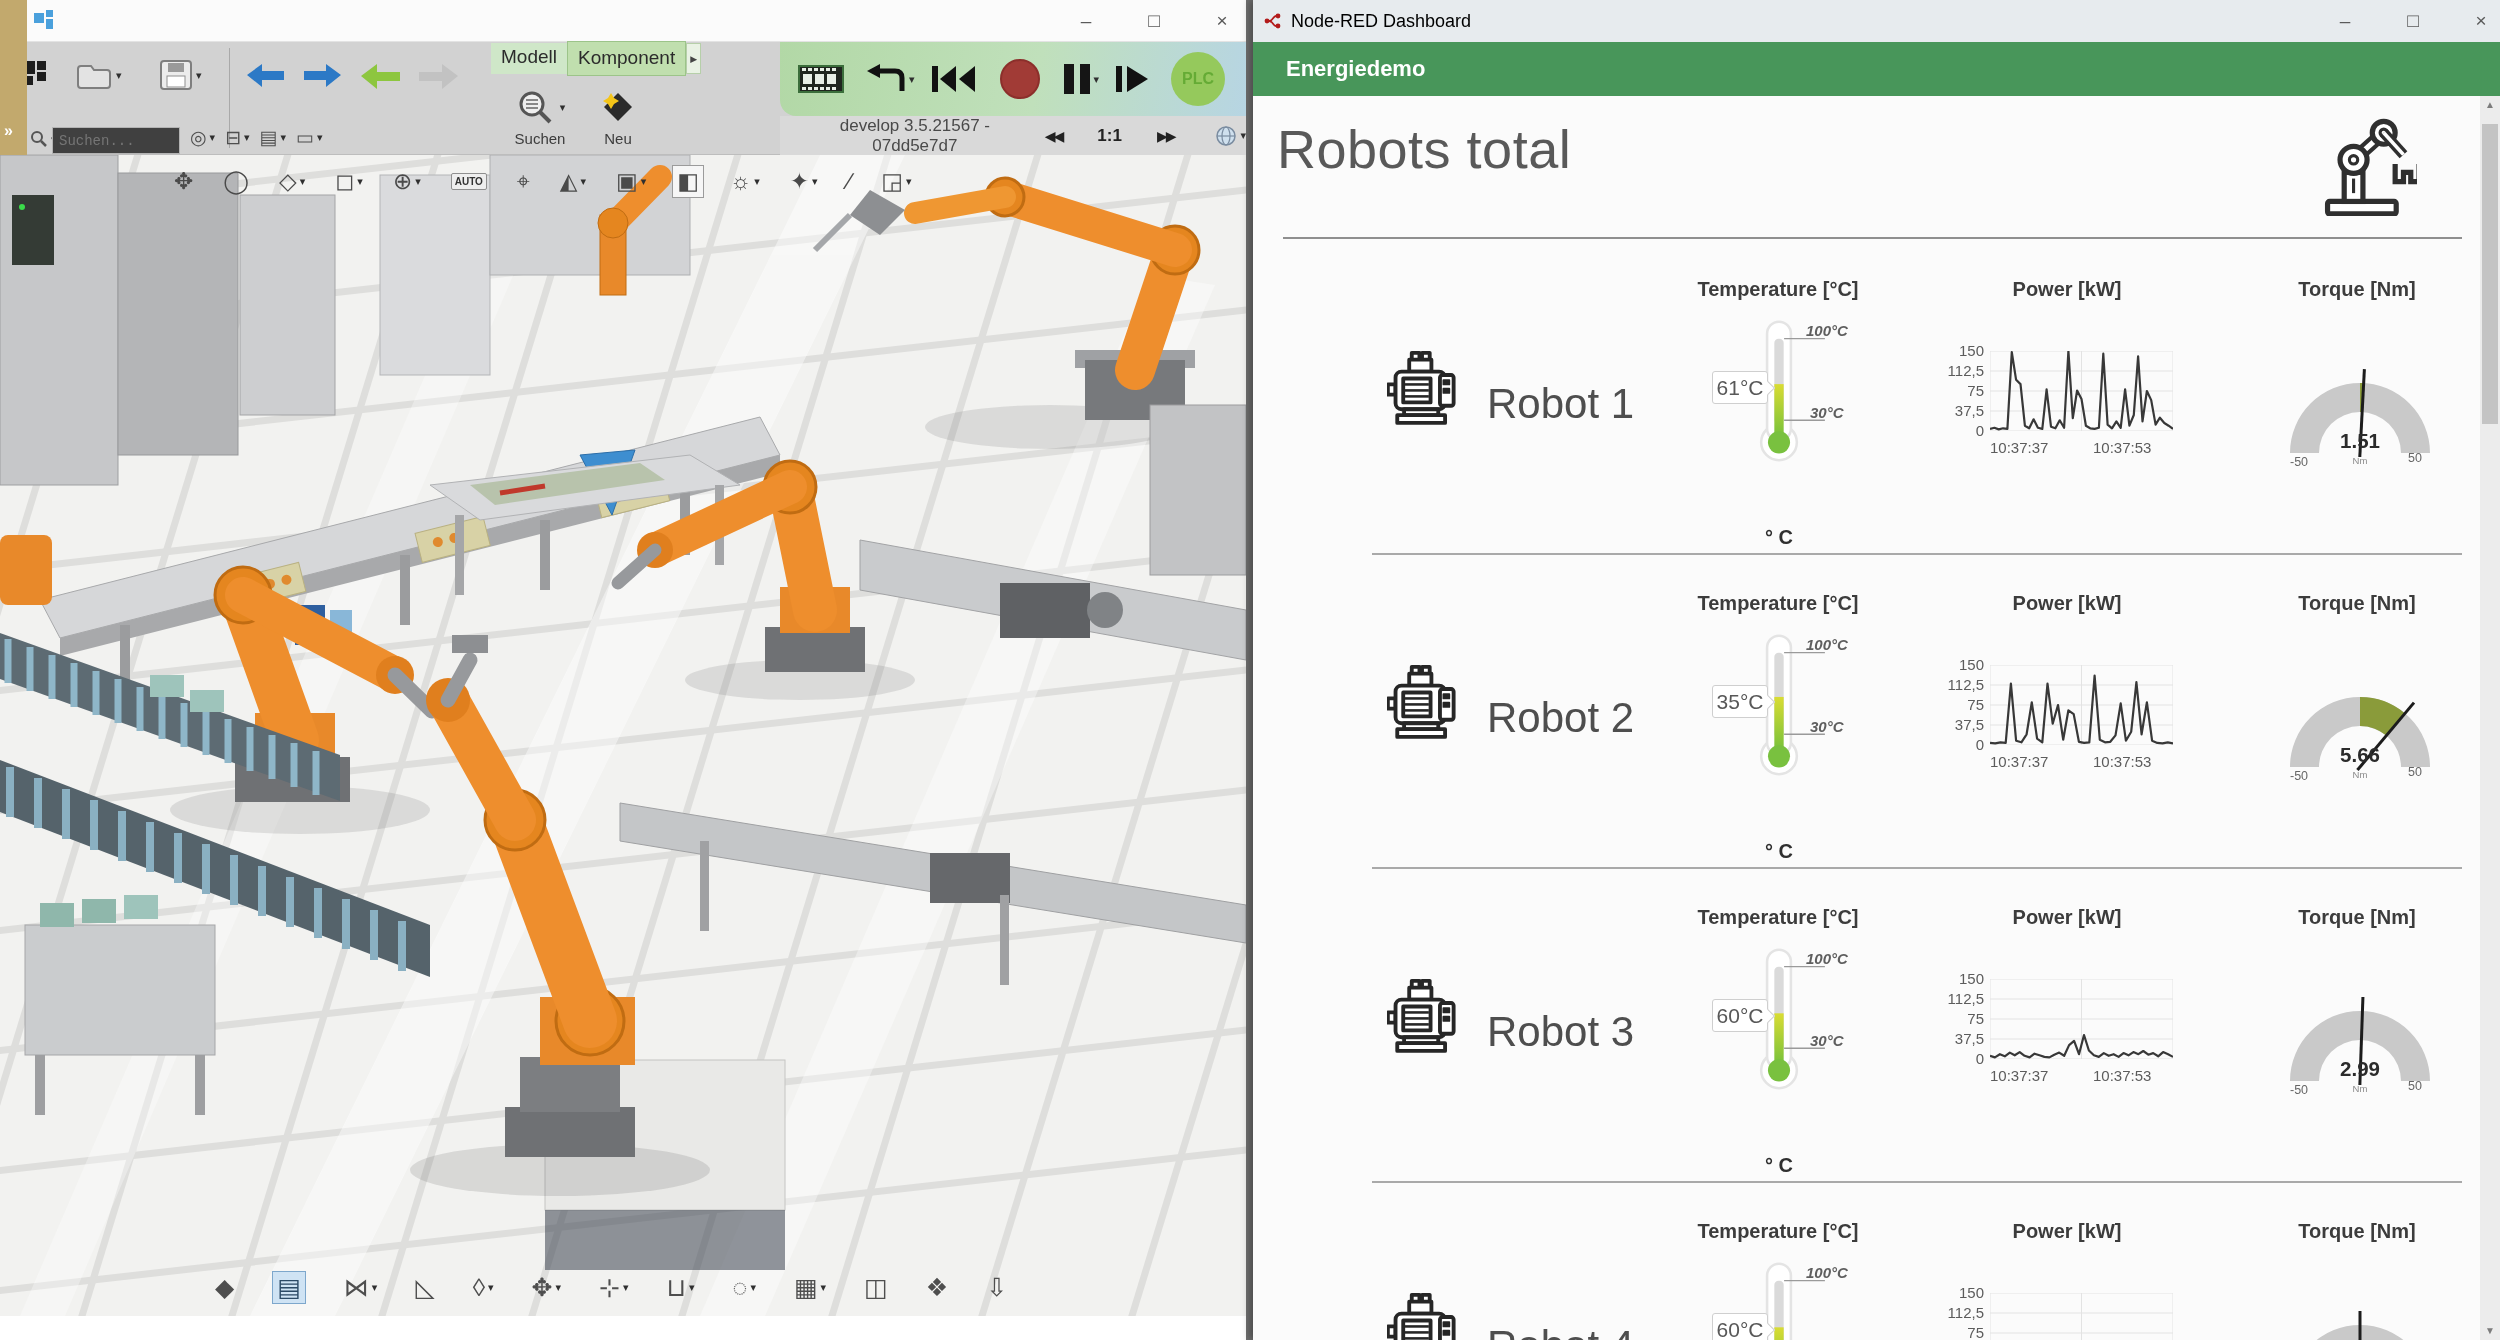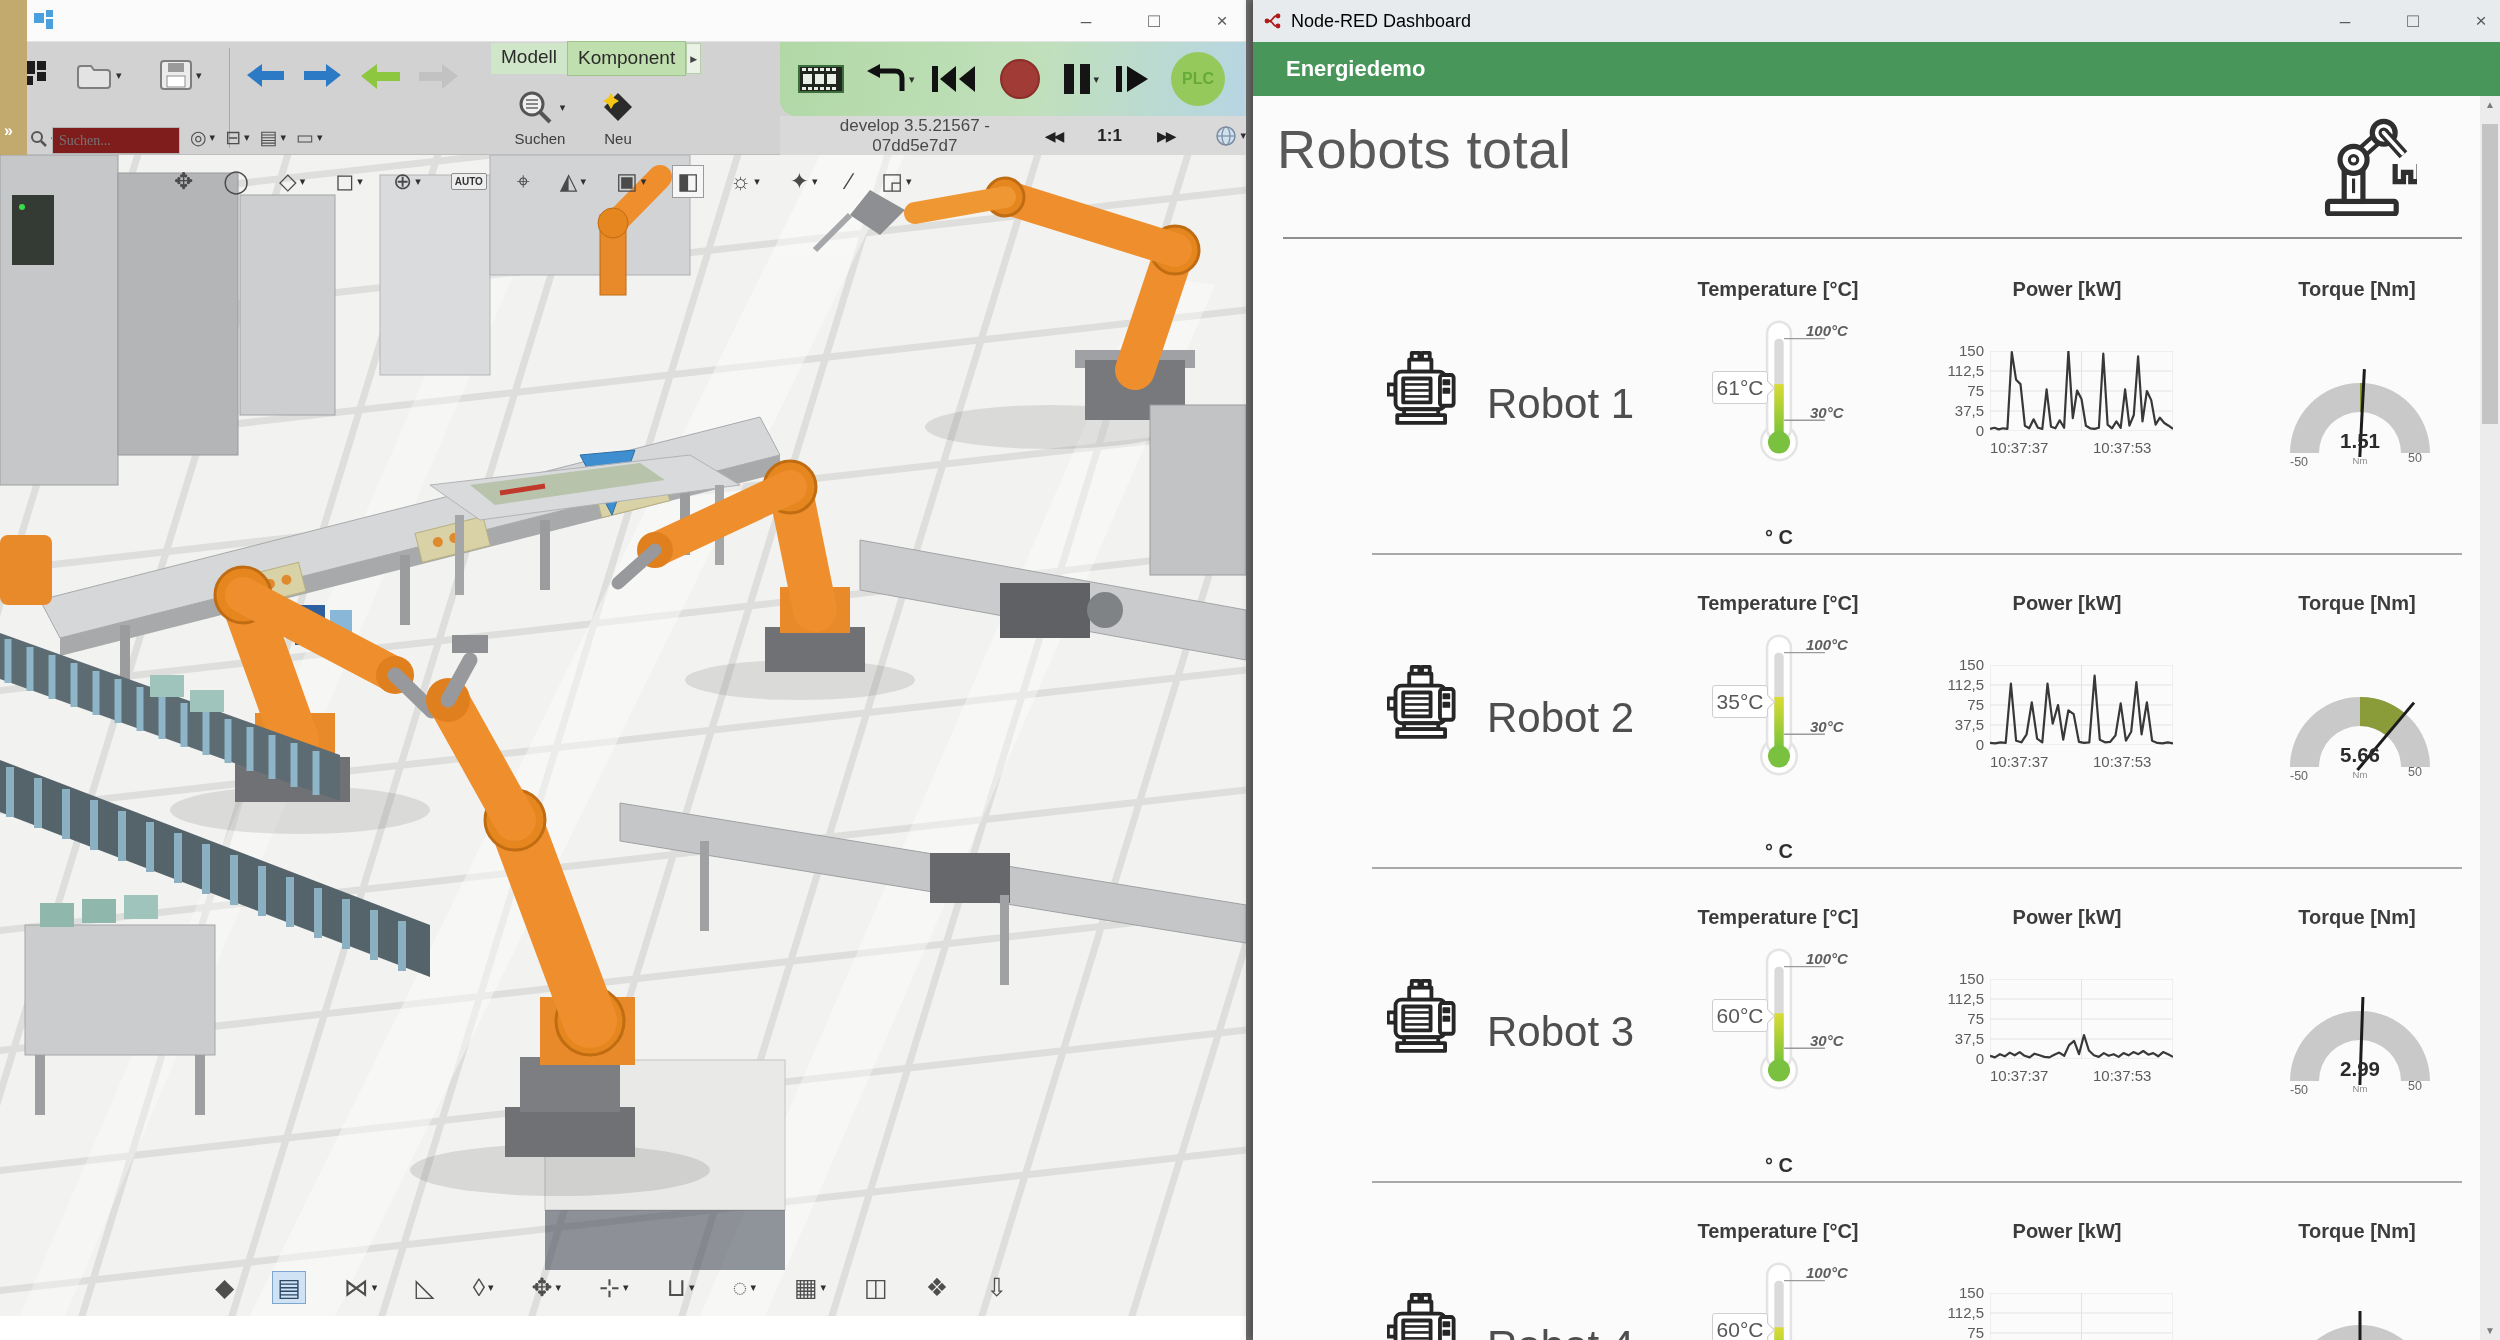--- a/index.html
+++ b/index.html
@@ -16,21 +16,21 @@
   .win-ctrls{position:absolute;top:0;height:42px;display:flex;align-items:center;gap:40px;color:#5a5a5a;font-size:19px;}
   .win-ctrls span{cursor:default;width:28px;text-align:center;}
   .lw-toolbar{position:absolute;left:0;top:42px;width:1246px;height:113px;background:#d2d2d2;border-bottom:1px solid #bdbdbd;}
   .tb-ic{position:absolute;display:flex;align-items:center;}
   .caret{font-size:11px;color:#2f2f2f;margin-left:3px;}
   .tb-div{position:absolute;left:229px;top:6px;width:1px;height:100px;background:#a9a9a9;}
   .tabs{position:absolute;left:491px;top:1px;height:31px;display:flex;background:#cfe7c8;align-items:center;}
   .tab{padding:0 10px;font-size:19px;color:#2b2b2b;height:35px;line-height:31px;}
   .tab.active{background:#c0dfae;border:1px solid #9cc489;}
   .tab-scroll{width:15px;height:31px;background:#e9f2e4;border:1px solid #b6cfa9;font-size:9px;color:#444;display:flex;align-items:center;justify-content:center;}
-  .search-box{position:absolute;left:52px;top:85px;width:128px;height:27px;background:#7f1d1d;border:1px solid #b3b3b3;font-size:14px;color:#9a9a9a;padding:4px 6px;font-family:Liberation Serif, serif;}
+  .search-box{position:absolute;left:52px;top:85px;width:128px;height:27px;background:#404040;border:1px solid #b3b3b3;font-size:14px;color:#9a9a9a;padding:4px 6px;font-family:Liberation Mono, monospace;}
   .quick-icons{position:absolute;left:190px;top:84px;display:flex;gap:10px;align-items:center;}
   .quick-icons .qi{font-size:19px;color:#4f4f4f;display:flex;align-items:center;}
   .tool-big{position:absolute;top:44px;width:64px;text-align:center;}
   .tool-big .glyph{height:42px;display:flex;align-items:center;justify-content:center;}
   .tool-big .lbl{font-size:15px;color:#3c3c3c;margin-top:2px;}
   .playbar{position:absolute;left:780px;top:0px;width:466px;height:74px;
            background:linear-gradient(100deg,#b2d8a6 0%,#c0e0bb 55%,#b7d5e3 100%);
            border-bottom-left-radius:16px;display:flex;align-items:center;z-index:5;}
   .pb-item{display:flex;align-items:center;justify-content:center;}
   .plc{width:54px;height:54px;border-radius:50%;background:#95c95c;color:#65ab35;font-weight:bold;font-size:16px;display:flex;align-items:center;justify-content:center;}

